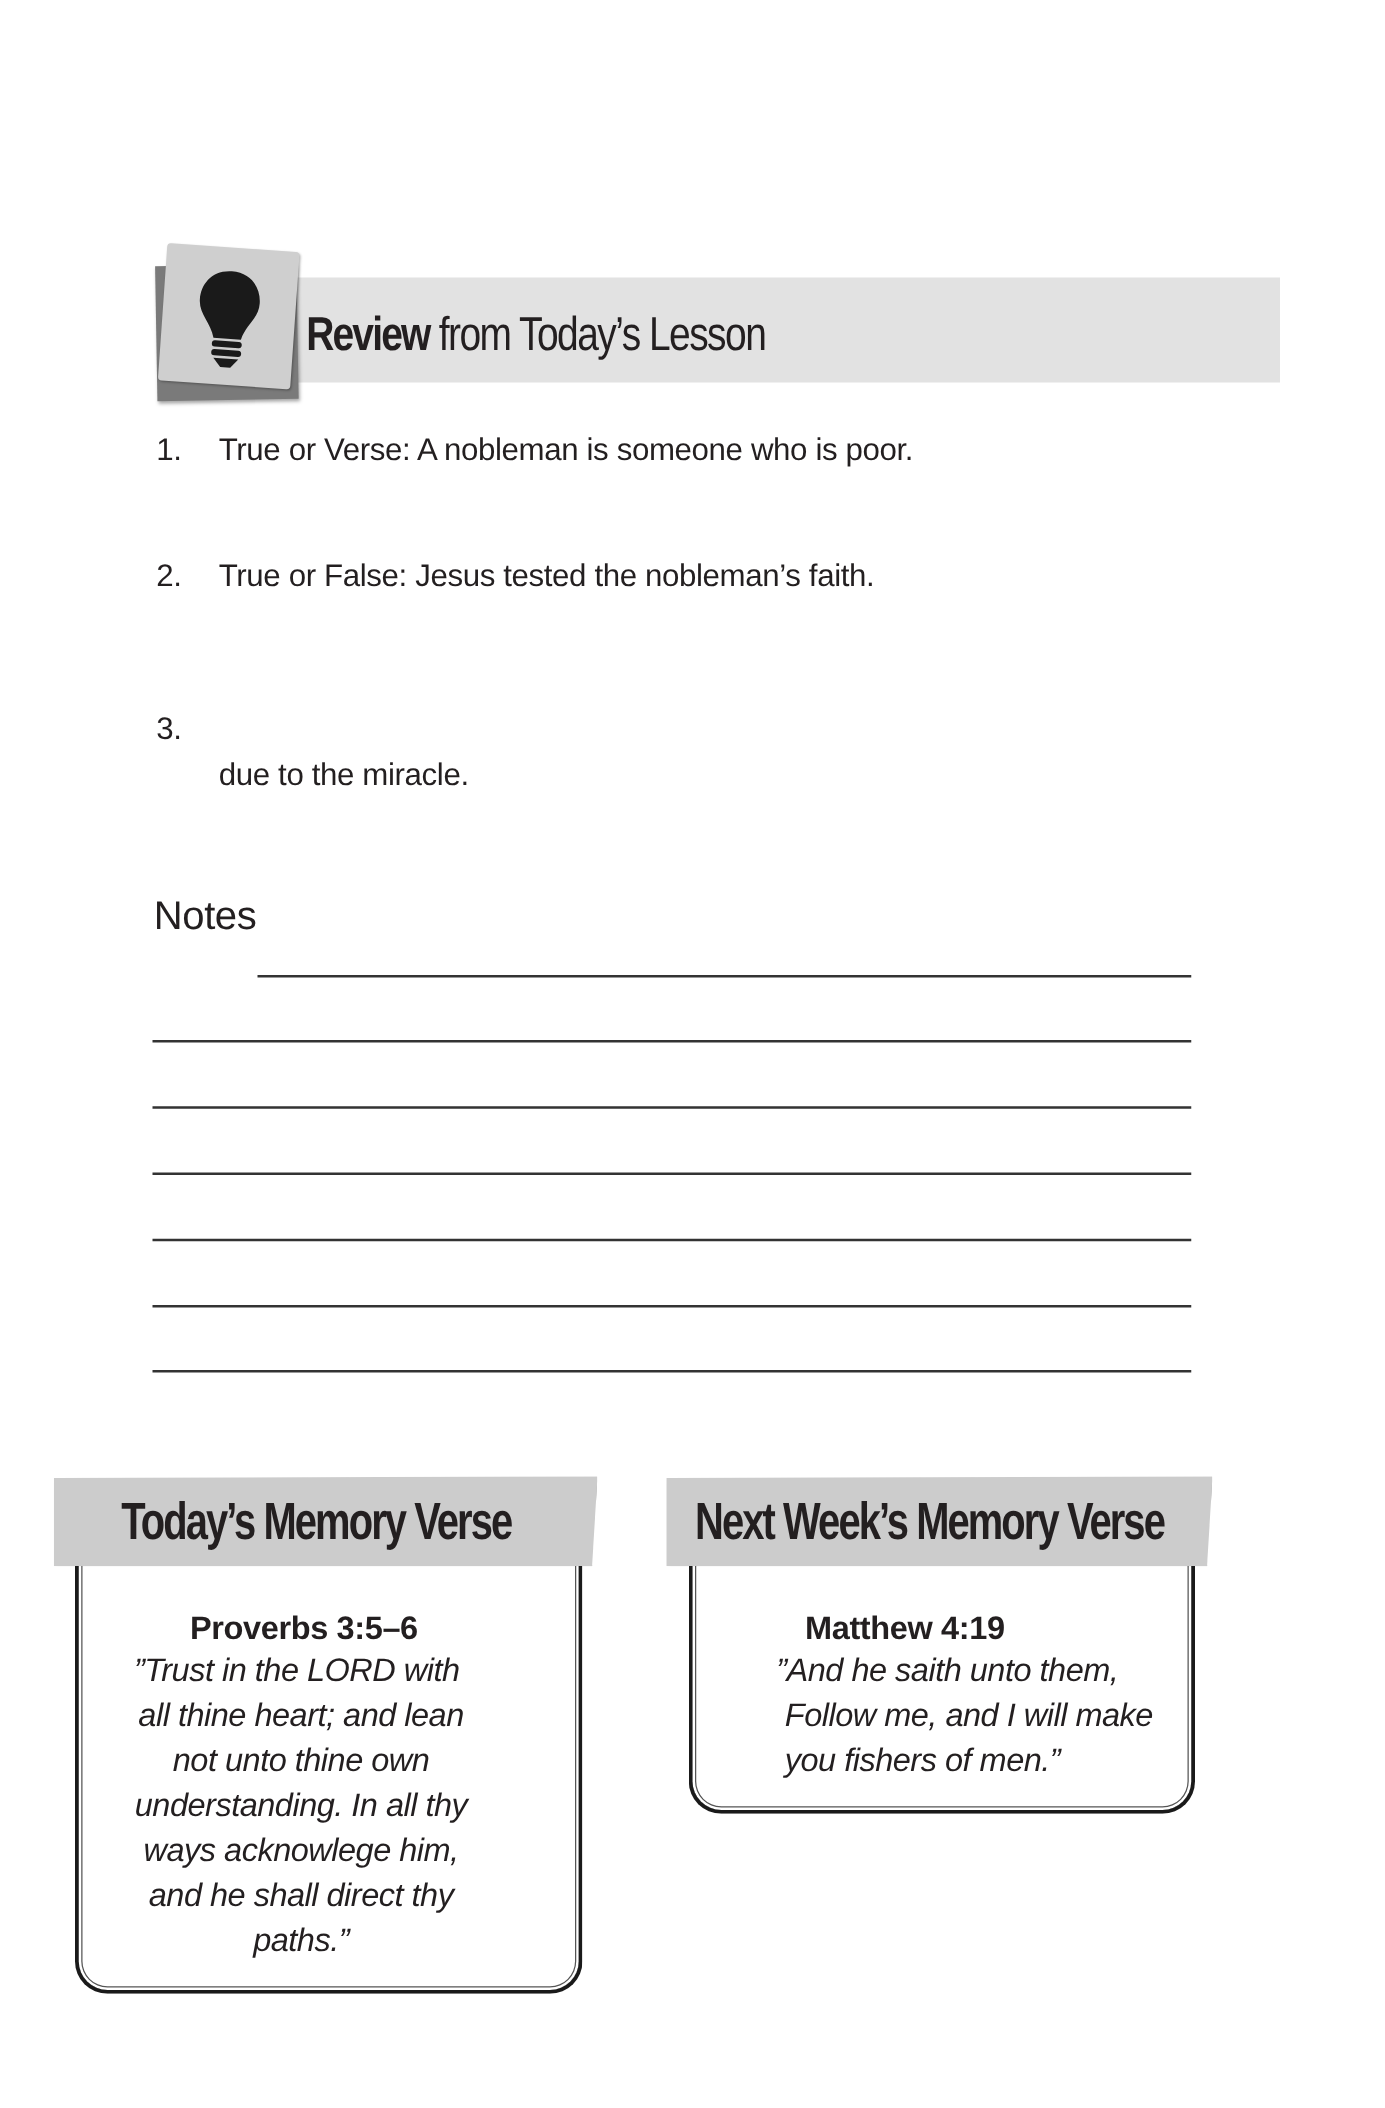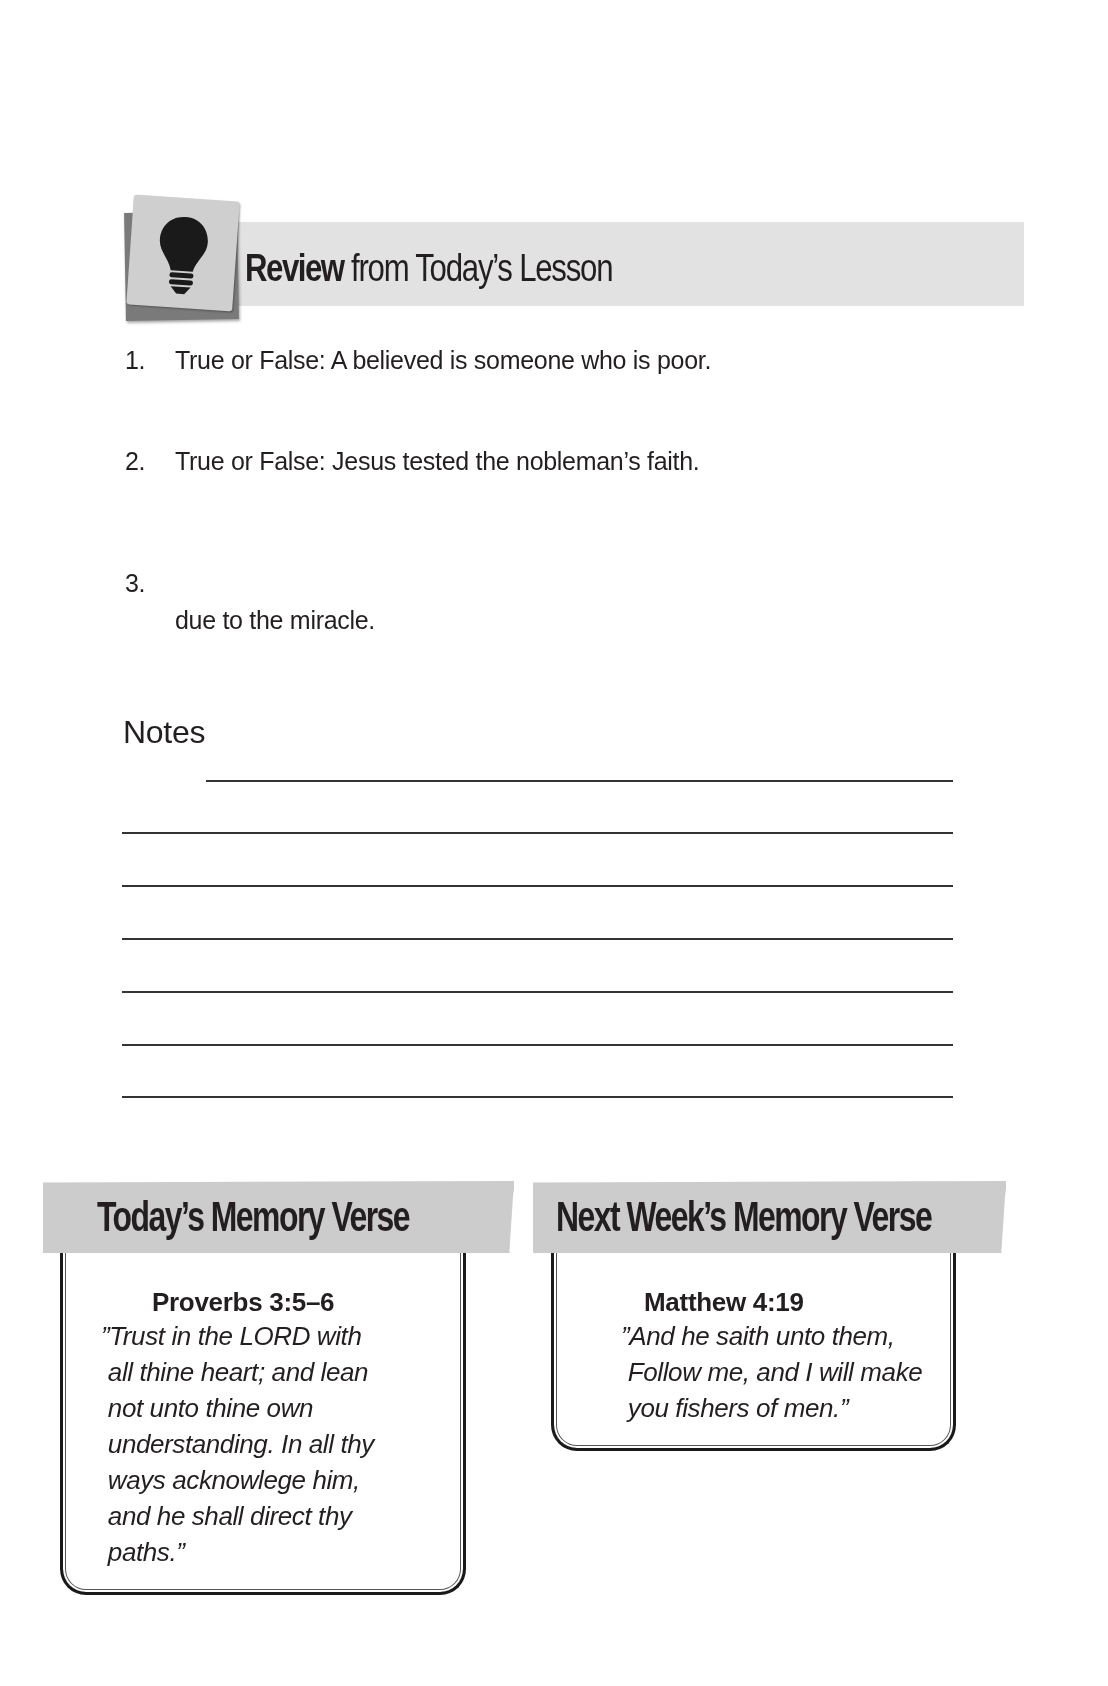--- a/index.html
+++ b/index.html
@@ -23,21 +23,21 @@
   .q .num { position:absolute; left:0; top:0; width:40px; }
   .q .txt { position:absolute; left:50px; top:0; width:880px; }
   .q1 { top:342px; } .q2 { top:443px; } .q3 { top:565px; }
 
   
   .notes-label { left:123px; top:716px; font-size:32px; font-weight:normal; line-height:32px; letter-spacing:-0.3px; }
   .note-line { height:2px; background:#333; }
 
   
   .banner { height:72px; background:#cccccc; box-shadow:2px 3px 3px rgba(0,0,0,0.35);
-            clip-path:polygon(0 2%, 100% 0, 99% 100%, 0 100%);padding-left:36px; }
+            clip-path:polygon(0 2%, 100% 0, 99% 100%, 0 100%); }
   .banner-title { font-size:42px; font-weight:bold; line-height:72px; letter-spacing:-2px;
                   transform:scaleX(0.76); transform-origin:left center; white-space:nowrap; position:absolute; }
   .frame { border:3px solid #1a1a1a; border-top:none; border-radius:0 0 26px 26px;
            box-shadow: inset 0 0 0 2px #fff, inset 0 0 0 3px #555; background:#fff; }
   .verse-ref { font-size:26px; font-weight:bold; line-height:32px; letter-spacing:-0.3px;margin-left:40px; }
   .verse-text { font-size:26px; font-style:italic; line-height:36px; letter-spacing:-0.4px; white-space:pre; }
 </style>
 </head>
 <body>
 
@@ -48,21 +48,21 @@
     <path d="M28 2 C12 2 4 14 4 26 C4 38 14 44 17 56 L39 56 C42 44 52 38 52 26 C52 14 44 2 28 2 Z" fill="#1a1a1a"></path>
     <rect x="16" y="58" width="24" height="5" rx="2.5" fill="#1a1a1a"></rect>
     <rect x="16" y="65" width="24" height="5" rx="2.5" fill="#1a1a1a"></rect>
     <path d="M18 72 L38 72 L32 79 L24 79 Z" fill="#1a1a1a"></path>
   </svg>
 </div>
 <div class="abs header-title"><span class="bold">Review</span><span> from Today’s Lesson</span></div>
 
 <div class="abs q q1">
   <span class="num">1.</span>
-  <span class="txt">True or False: A believed is someone who is poor.</span>
+  <span class="txt">True or Verse: A nobleman is someone who is poor.</span>
 </div>
 <div class="abs q q2">
   <span class="num">2.</span>
   <span class="txt">True or False: Jesus tested the nobleman’s faith.</span>
 </div>
 <div class="abs q q3">
   <span class="num">3.</span>
   <span class="txt"><br><span>due to the miracle.</span></span>
 </div>
 
@@ -73,21 +73,21 @@
 <div class="abs note-line" style="left:122px; top:938px; width:831px;"></div>
 <div class="abs note-line" style="left:122px; top:991px; width:831px;"></div>
 <div class="abs note-line" style="left:122px; top:1044px; width:831px;"></div>
 <div class="abs note-line" style="left:122px; top:1096px; width:831px;"></div>
 
 <div class="abs frame" style="left:60px; top:1240px; width:400px; height:352px;"></div>
 <div class="abs banner" style="left:43px; top:1181px; width:435px;">
   <span class="banner-title" style="left:54px; top:0;">Today’s Memory Verse</span>
 </div>
 <div class="abs verse-ref" style="left:112px; top:1286px;">Proverbs 3:5–6</div>
-<div class="abs verse-text" style="left:101px; top:1318px;">”Trust in the LORD with
+<div class="abs verse-text" style="left:101px; top:1318px;text-align:center;">”Trust in the LORD with
  all thine heart; and lean
  not unto thine own
  understanding. In all thy
  ways acknowlege him,
  and he shall direct thy
  paths.”</div>
 
 <div class="abs frame" style="left:551px; top:1240px; width:399px; height:208px;"></div>
 <div class="abs banner" style="left:533px; top:1181px; width:437px;text-align:right;">
   <span class="banner-title" style="left:23px; top:0;">Next Week’s Memory Verse</span>

